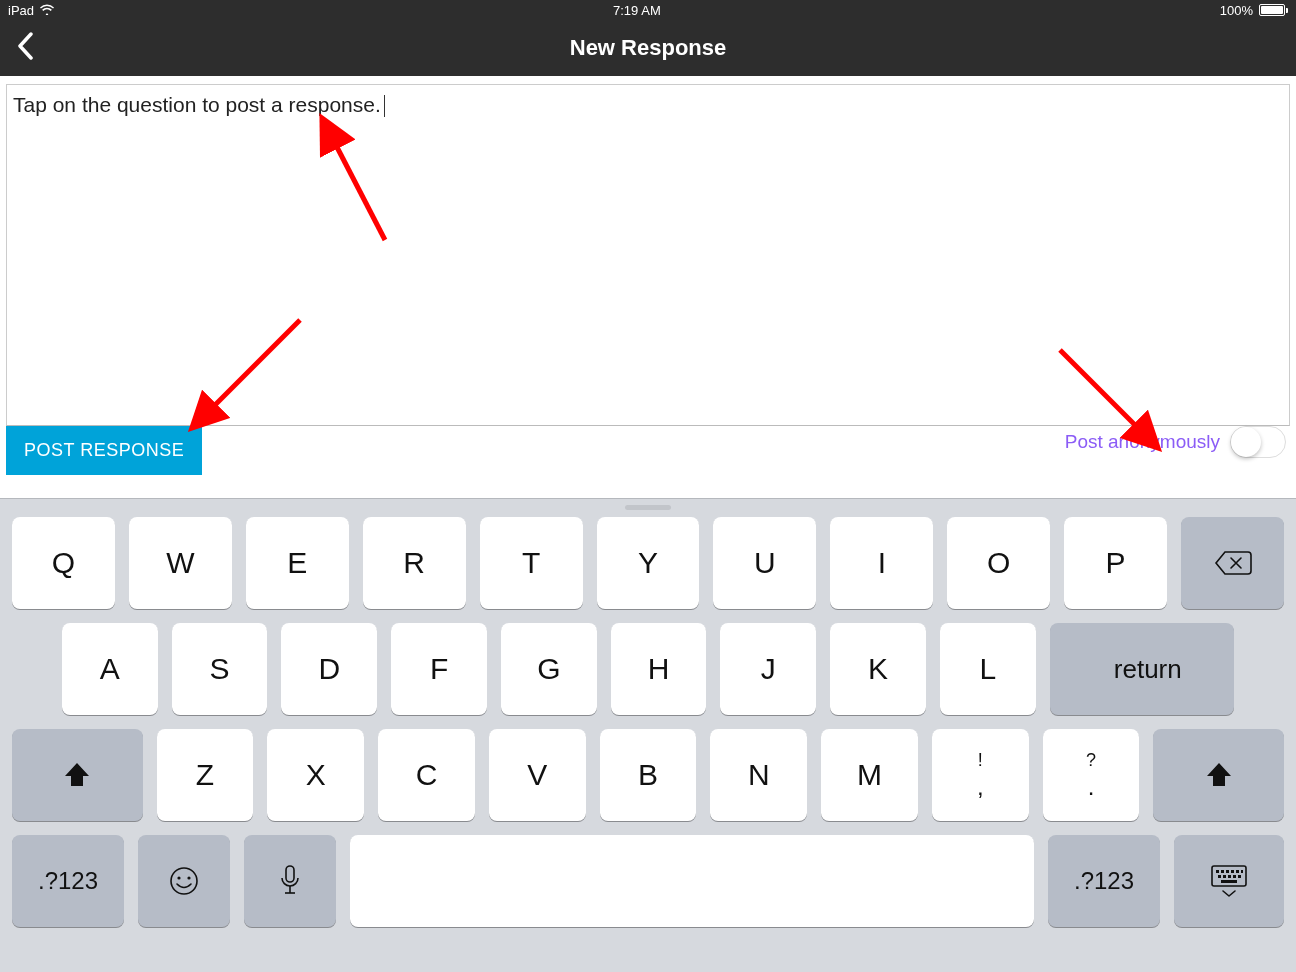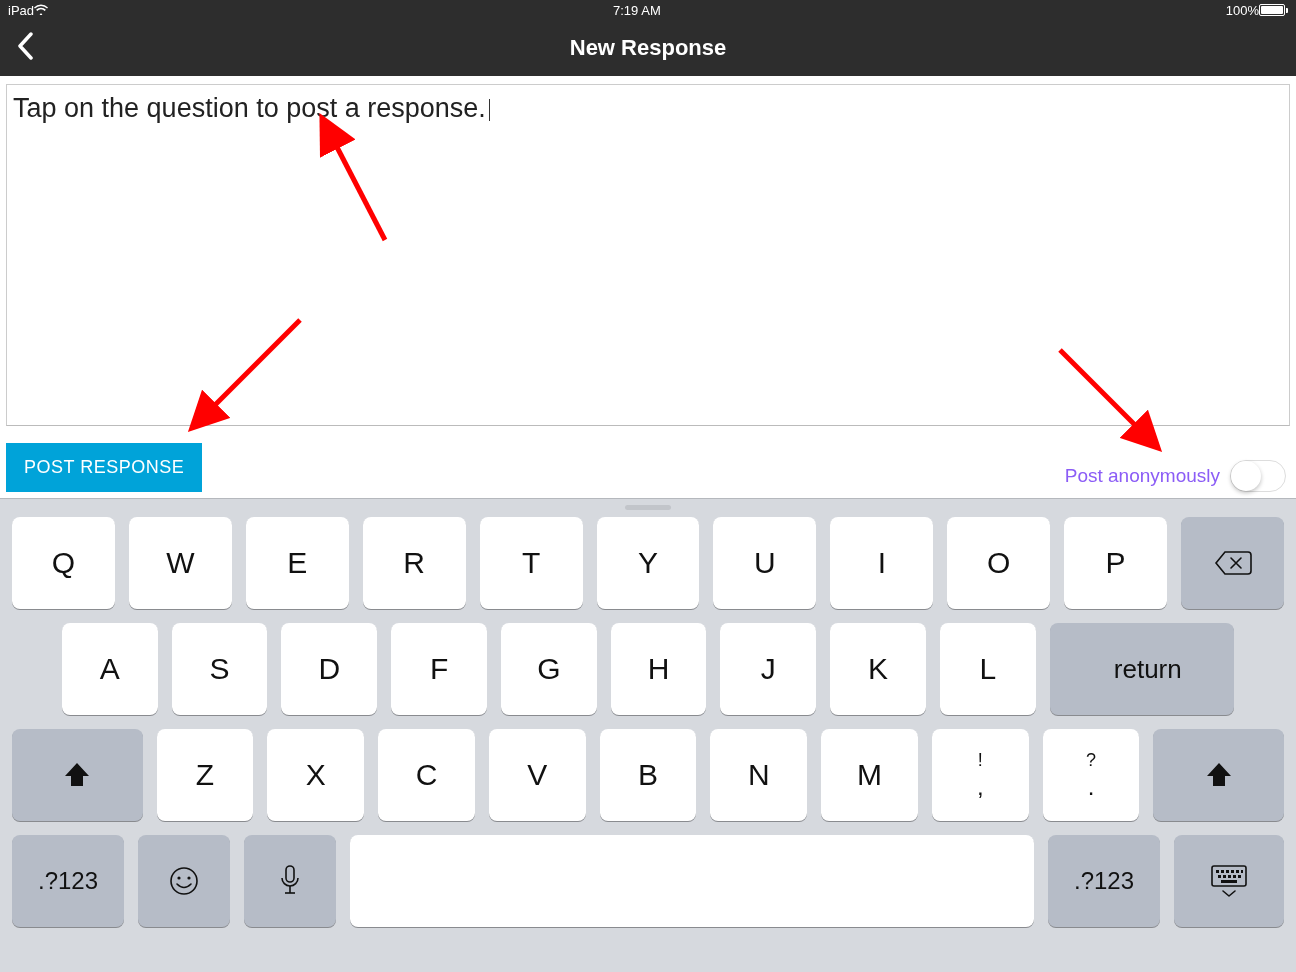--- a/index.html
+++ b/index.html
@@ -1,27 +1,27 @@
 <!DOCTYPE html>
 <html><head>
 <meta charset="utf-8">
 <style>
   * { box-sizing: border-box; margin: 0; padding: 0; }
   html, body { width: 1296px; height: 972px; overflow: hidden; font-family: -apple-system, "Helvetica Neue", Arial, sans-serif; background: #fff; }
   .status-bar { height: 20px; background: #2d2d2d; color: #fff; display: flex; align-items: center; justify-content: space-between; padding: 0 8px; font-size: 13px; }
-  .status-left, .status-right { display: flex; align-items: center; }
+  .status-left, .status-right { display: flex; align-items: center; gap: 6px; }
   .nav-bar { height: 56px; background: #2d2d2d; color: #fff; display: flex; align-items: center; position: relative; }
   .back-btn { position: absolute; left: 8px; top: 50%; transform: translateY(-50%); cursor: pointer; padding: 8px; }
   .nav-title { flex: 1; text-align: center; font-size: 22px; font-weight: 600; }
   .content { padding: 8px 6px 0 6px; }
-  .textarea-wrap { border: 1px solid #ccc; border-bottom-color: #bbb; width: 100%; height: 342px; padding: 8px 6px; font-size: 27px; color: #222; position: relative; background: #fff; }
+  .textarea-wrap { border: 1px solid #ccc; border-bottom-color: #bbb; width: 100%; height: 342px; padding: 8px 6px; font-size: 21px; color: #222; position: relative; background: #fff; }
   .textarea-text { display: inline; }
   .cursor { display: inline-block; width: 1px; height: 22px; background: #333; vertical-align: middle; margin-left: 3px; animation: blink 1s step-end infinite; }
   @keyframes blink { 50% { opacity: 0; } }
-  .action-row { display: flex; align-items: flex-end; justify-content: space-between; height: 66px; padding: 0 6px; }
+  .action-row { display: flex; align-items: flex-start; justify-content: space-between; height: 66px; padding: 0 6px; }
   .post-btn { background: #00a3d9; color: #fff; border: none; font-size: 18px; letter-spacing: 0.5px; padding: 14px 18px; cursor: pointer; }
   .anon-wrap { display: flex; align-items: center; gap: 10px; font-size: 19px; color: #8b5cf6; margin-right: 4px;}
   .toggle { width: 56px; height: 32px; border-radius: 16px; background: #fff; border: 1.5px solid #ddd; position: relative; cursor: pointer; }
   .toggle-knob { width: 30px; height: 30px; border-radius: 50%; background: #fff; box-shadow: 0 2px 4px rgba(0,0,0,0.25); position: absolute; top: -0.5px; left: -0.5px; }
   
   .kbd { position: absolute; bottom: 0; left: 0; width: 1296px; height: 474px; background: #d6d9de; padding-top: 18px; border-top: 1px solid #b5b8bd;}
   .kbd-handle { position: absolute; top: 6px; left: 50%; transform: translateX(-50%); width: 46px; height: 5px; background: #c2c5ca; border-radius: 3px; }
   .krow { display: flex; gap: 14px; margin: 0 12px 14px 12px; }
   .key { background: #fff; border-radius: 8px; box-shadow: 0 1px 0 #898b8f; display: flex; align-items: center; justify-content: center; font-size: 30px; color: #111; height: 92px; cursor: pointer; user-select: none; }
   .key-sub { display:flex; flex-direction:column; align-items:center; justify-content:center; line-height:1; }

